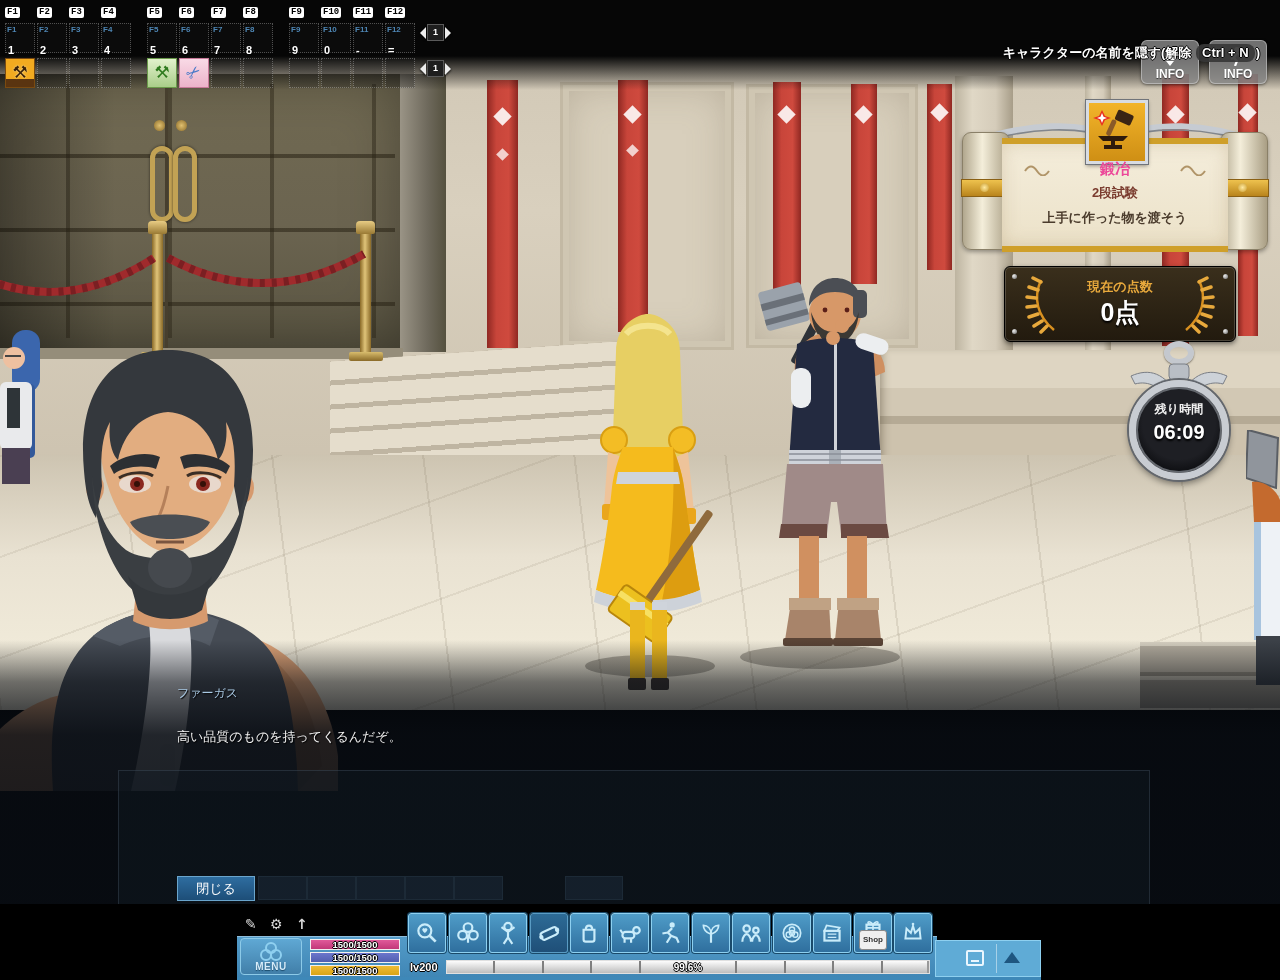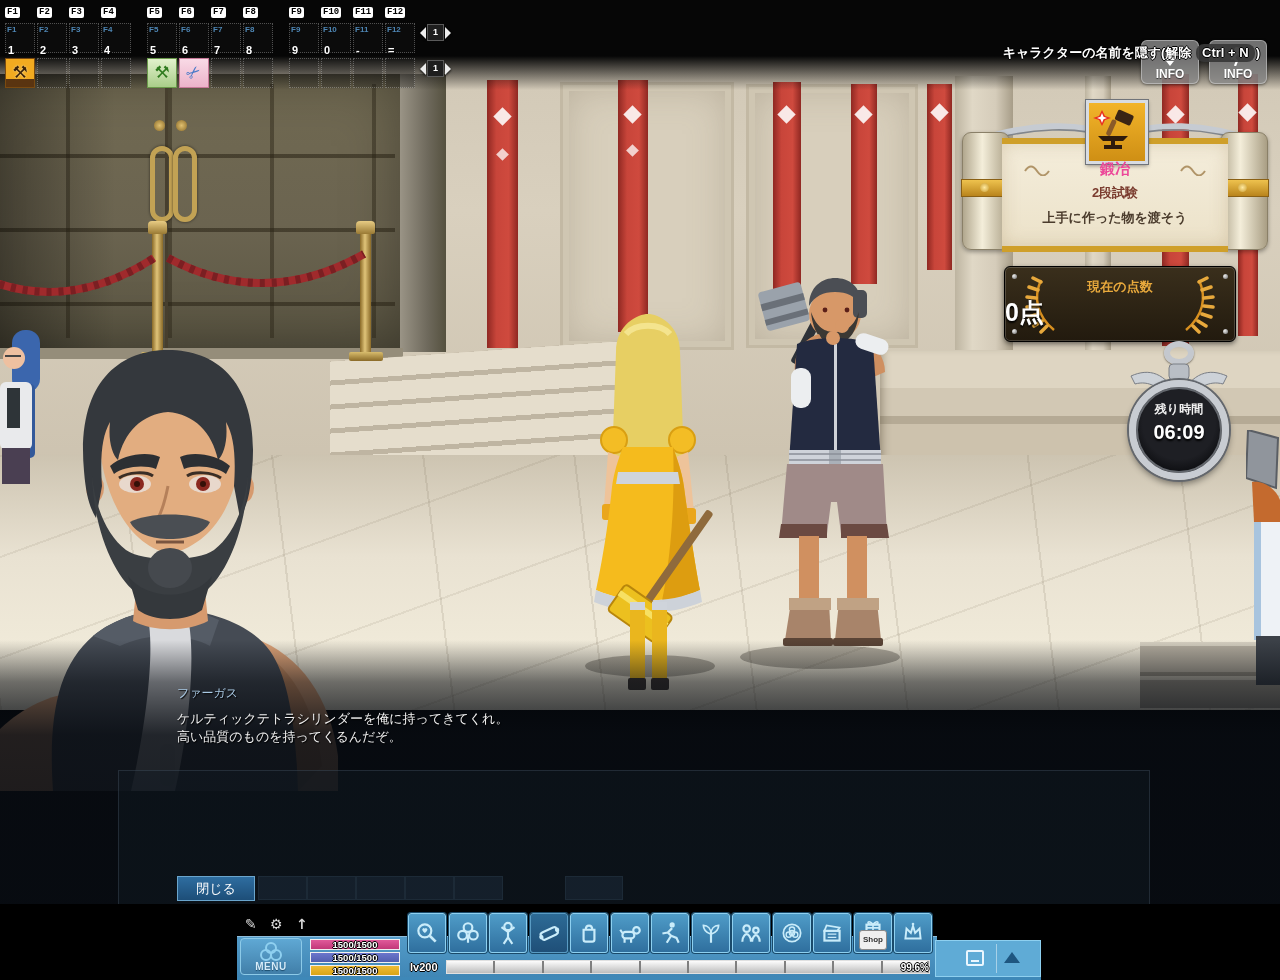--- a/index.html
+++ b/index.html
@@ -88,21 +88,21 @@
   .q-title{left:0;top:60px;width:100%;text-align:center;color:#ec4899;font:bold 15px/18px "Liberation Sans",sans-serif;z-index:2;}
   .q-rank{left:0;top:85px;width:100%;text-align:center;color:#7a3b2e;font:bold 13px/16px "Liberation Sans",sans-serif;z-index:2;}
   .q-desc{left:0;top:110px;width:100%;text-align:center;color:#4a3b2c;font:bold 13px/16px "Liberation Sans",sans-serif;z-index:2;}
 
   
   #score{left:1004px;top:266px;width:230px;height:74px;border-radius:6px;z-index:15;
     background:linear-gradient(180deg,#3a2f1c,#221a0e);border:1px solid #000;
     box-shadow:inset 0 0 0 1px rgba(255,255,255,.18),0 2px 5px rgba(0,0,0,.5);}
   .rivet{width:5px;height:5px;border-radius:50%;background:radial-gradient(circle at 35% 35%,#eee,#666);}
   #score .lab{left:0;top:12px;width:100%;text-align:center;color:#e8a93c;font:bold 13px/15px "Liberation Sans",sans-serif;}
-  #score .val{left:0;top:30px;width:100%;color:#fff;font:bold 25px/30px "Liberation Sans",sans-serif;text-shadow:0 2px 2px #000;}
+  #score .val{left:0;top:30px;width:100%;text-align:center;color:#fff;font:bold 25px/30px "Liberation Sans",sans-serif;text-shadow:0 2px 2px #000;}
 
   
   #timer{left:1118px;top:338px;width:122px;height:152px;z-index:15;}
   #timer .handle{left:46px;top:3px;width:30px;height:24px;border:6px solid #c4c8ce;border-radius:50%;box-shadow:0 1px 2px rgba(0,0,0,.5);box-sizing:border-box;}
   #timer .ring{left:11px;top:42px;width:100px;height:100px;border-radius:50%;
     background:radial-gradient(circle at 50% 42%,#1e1f24 55%,#0b0c0f 78%);
     border:7px solid #c8ccd2;box-shadow:0 0 0 2px #63676d,inset 0 0 0 2px #63676d,0 4px 7px rgba(0,0,0,.45);box-sizing:border-box;}
   #timer .lab{left:11px;top:64px;width:100px;text-align:center;color:#f2f2f2;font:bold 12px/14px "Liberation Sans",sans-serif;}
   #timer .val{left:11px;top:82px;width:100px;text-align:center;color:#fff;font:bold 20px/24px "Liberation Sans",sans-serif;text-shadow:0 2px 2px #000;}
 
@@ -139,21 +139,21 @@
     box-shadow:0 0 0 1px #1a4a6a;box-sizing:border-box;display:flex;align-items:center;justify-content:center;}
   .tile.pressed{background:linear-gradient(180deg,#2d6b96,#1f4f78);border-color:#5a9cc4;}
   .tile svg{display:block;}
   .shop-badge{position:absolute;left:50%;bottom:2px;transform:translateX(-50%);background:#f0f0f0;border:1px solid #8a8a8a;
     border-radius:3px;color:#333;font:bold 8px/10px "Liberation Sans",sans-serif;padding:4px 3px;}
   #lv-label{left:410px;top:960px;z-index:27;color:#fff;font:bold 11px/14px "Liberation Sans",sans-serif;}
   #exp-bar{left:446px;top:960px;width:484px;height:14px;border:1px solid #e0e0e0;box-sizing:border-box;z-index:27;background:#9a9a9a;}
   #exp-fill{position:absolute;left:0;top:0;height:100%;background:linear-gradient(180deg,#fcfcfc,#bdbdbd);}
   #exp-segs{position:absolute;left:0;top:0;width:100%;height:100%;
     background:repeating-linear-gradient(90deg,transparent 0 46.4px,#7f7f7f 46.4px 48.4px);}
-  #exp-text{position:absolute;left:0;top:0;width:100%;text-align:right;color:#fff;font:bold 10px/13px "Liberation Sans",sans-serif;}
+  #exp-text{position:absolute;left:0;top:0;width:100%;text-align:center;color:#fff;font:bold 10px/13px "Liberation Sans",sans-serif;}
   #min-btn{left:966px;top:950px;width:18px;height:16px;border:2px solid #eaf6fe;border-radius:2px;z-index:27;cursor:pointer;box-sizing:border-box;}
   #min-btn .dash{position:absolute;left:3px;bottom:2px;width:8px;height:2px;background:#eaf6fe;}
   #up-btn{left:1004px;top:952px;width:0;height:0;border:8px solid transparent;border-bottom:11px solid #1e5680;border-top-width:0;z-index:27;cursor:pointer;}
   #bar-sep{left:996px;top:944px;width:1px;height:29px;background:rgba(255,255,255,.45);z-index:27;}
 </style>
 </head>
 <body>
 
 <div id="screen">
 
@@ -504,21 +504,20 @@
       <path d="M54,36 C40,10 24,6 6,14 L10,22 C24,18 36,26 44,38 Z" fill="#cdd2d8" stroke="#7a7e85"></path>
       <path d="M54,36 C68,10 84,6 102,14 L98,22 C84,18 72,26 64,38 Z" fill="#cdd2d8" stroke="#7a7e85"></path>
     </svg>
     <div class="ring abs"></div>
     <div class="lab abs">残り時間</div>
     <div class="val abs">06:09</div>
   </div>
 
   <div id="dlg-overlay" class="abs"></div>
   <div id="dlg-name" class="abs">ファーガス</div>
-  <div class="dlg-line abs" style="top:710px;">ケルティックテトラシリンダーを俺に持ってきてくれ。</div>
   <div class="dlg-line abs" style="top:728px;">高い品質のものを持ってくるんだぞ。</div>
   <div id="dlg-panel" class="abs"></div>
   <div id="dlg-close" class="abs">閉じる</div>
   <div class="opt-slot abs" style="left:258px;width:49px;"></div>
   <div class="opt-slot abs" style="left:307px;width:49px;"></div>
   <div class="opt-slot abs" style="left:356px;width:49px;"></div>
   <div class="opt-slot abs" style="left:405px;width:49px;"></div>
   <div class="opt-slot abs" style="left:454px;width:49px;"></div>
   <div class="opt-slot abs" style="left:565px;width:58px;"></div>
 

